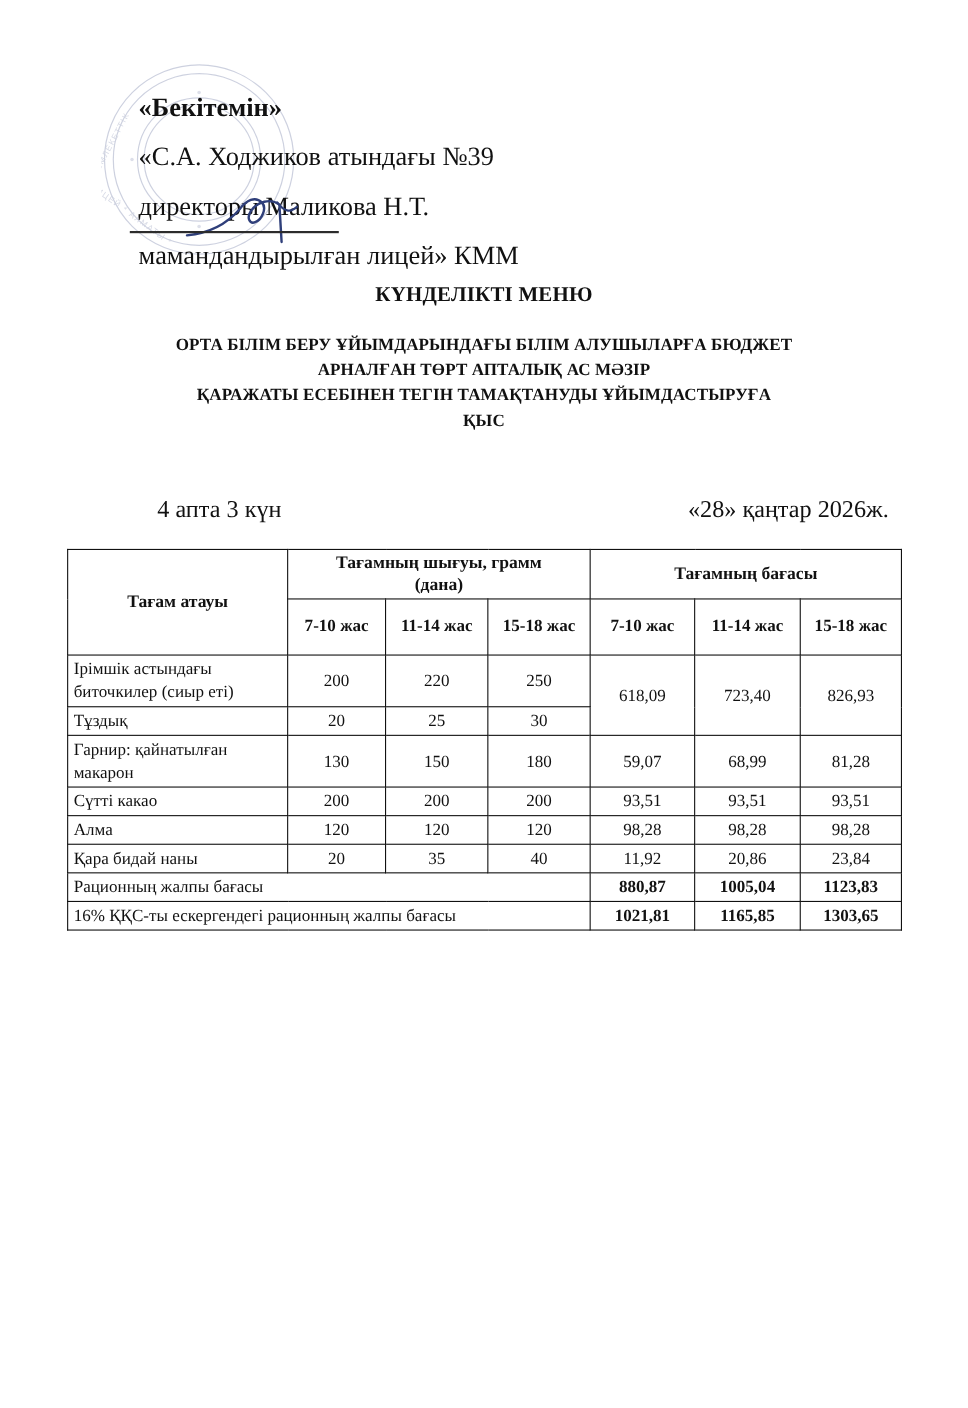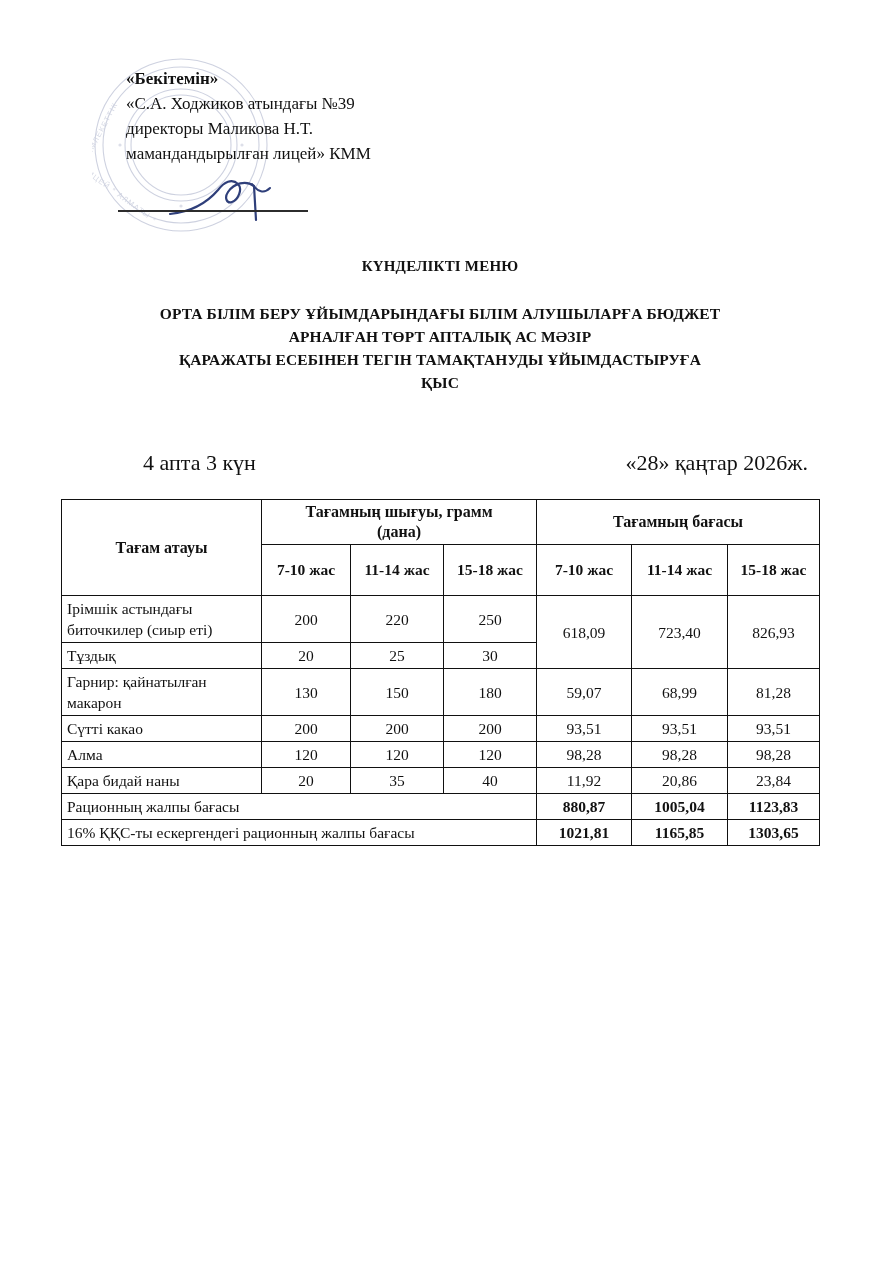--- a/index.html
+++ b/index.html
@@ -17,23 +17,24 @@
   }
 
   
   #approval-block {
     position: absolute;
     left: 126px;
     top: 66px;
     width: 360px;
   }
   #approval-block .ap-line {
-    font-size: 17px;
+    font-size: 24px;
     line-height: 25px;
     white-space: nowrap;
+    margin-top: 20px;
   }
   #approval-block .ap-line.bold {
     font-weight: bold;
   }
 
   
   #signature-area {
     position: absolute;
     left: 118px;
     top: 176px;
@@ -67,21 +68,21 @@
     pointer-events: none;
   }
 
   
   #doc-title {
     position: absolute;
     left: 0;
     top: 258px;
     width: 880px;
     text-align: center;
-    font-size: 15px;
+    font-size: 19px;
     font-weight: bold;
     letter-spacing: 0.2px;
   }
   #doc-subtitle {
     position: absolute;
     left: 0;
     top: 302px;
     width: 880px;
     text-align: center;
     font-size: 15.5px;

